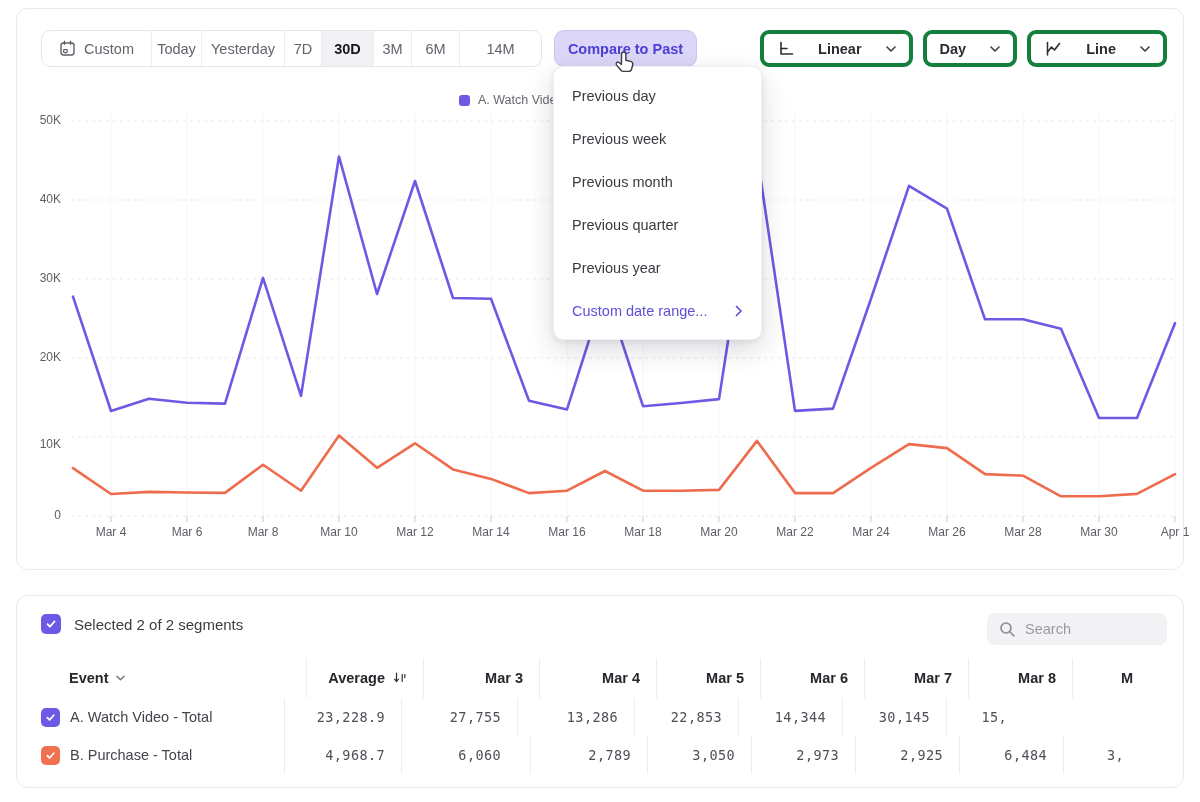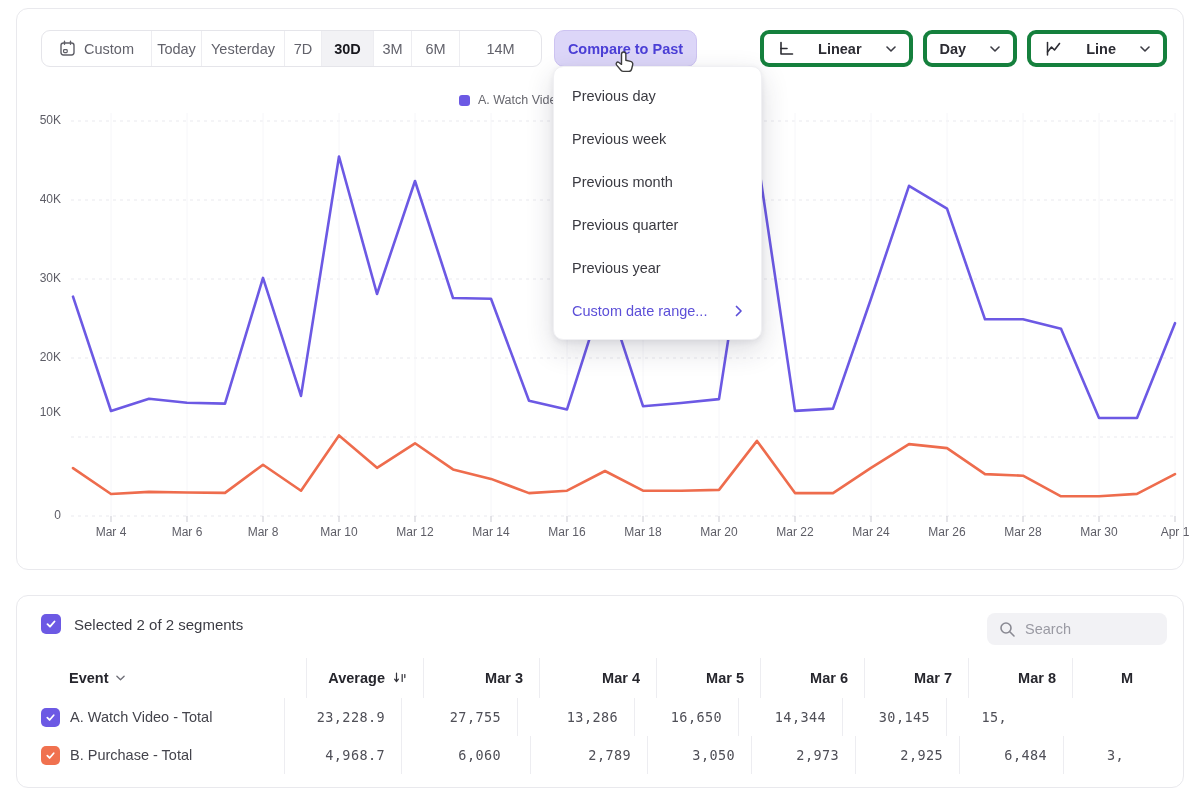--- a/index.html
+++ b/index.html
@@ -172,21 +172,21 @@
           <span class="legend-swatch" style="background:#6C59E4"></span>
           <span>A. Watch Video - Total</span>
         </div>
         <div class="legend-item">
           <span class="legend-swatch" style="background:#EE6C4D"></span>
           <span>B. Purchase - Total</span>
         </div>
       </div>
     <div id="ylabels">
         <span class="ylab" style="top: 499px;">0</span>
-        <span class="ylab" style="top: 396px;">10K</span>
+        <span class="ylab" style="top: 428px;">10K</span>
         <span class="ylab" style="top: 341px;">20K</span>
         <span class="ylab" style="top: 262px;">30K</span>
         <span class="ylab" style="top: 183px;">40K</span>
         <span class="ylab" style="top: 104px;">50K</span>
       </div>
     <div id="xlabels">
         <span class="xlab" style="left: 94px;">Mar 4</span>
         <span class="xlab" style="left: 170px;">Mar 6</span>
         <span class="xlab" style="left: 246px;">Mar 8</span>
         <span class="xlab" style="left: 322px;">Mar 10</span>
@@ -272,21 +272,21 @@
           <div class="c" style="width: 117px;">
             <span class="num">23,228.9</span>
           </div>
           <div class="c" style="width: 116px;">
             <span class="num">27,755</span>
           </div>
           <div class="c" style="width: 117px;">
             <span class="num">13,286</span>
           </div>
           <div class="c" style="width: 104px;">
-            <span class="num">16,650</span>
+            <span class="num">22,853</span>
           </div>
           <div class="c" style="width: 104px;">
             <span class="num">14,344</span>
           </div>
           <div class="c" style="width: 104px;">
             <span class="num">30,145</span>
           </div>
           <div class="c" style="width: 77px;">
             <span class="num">15,</span>
           </div>

